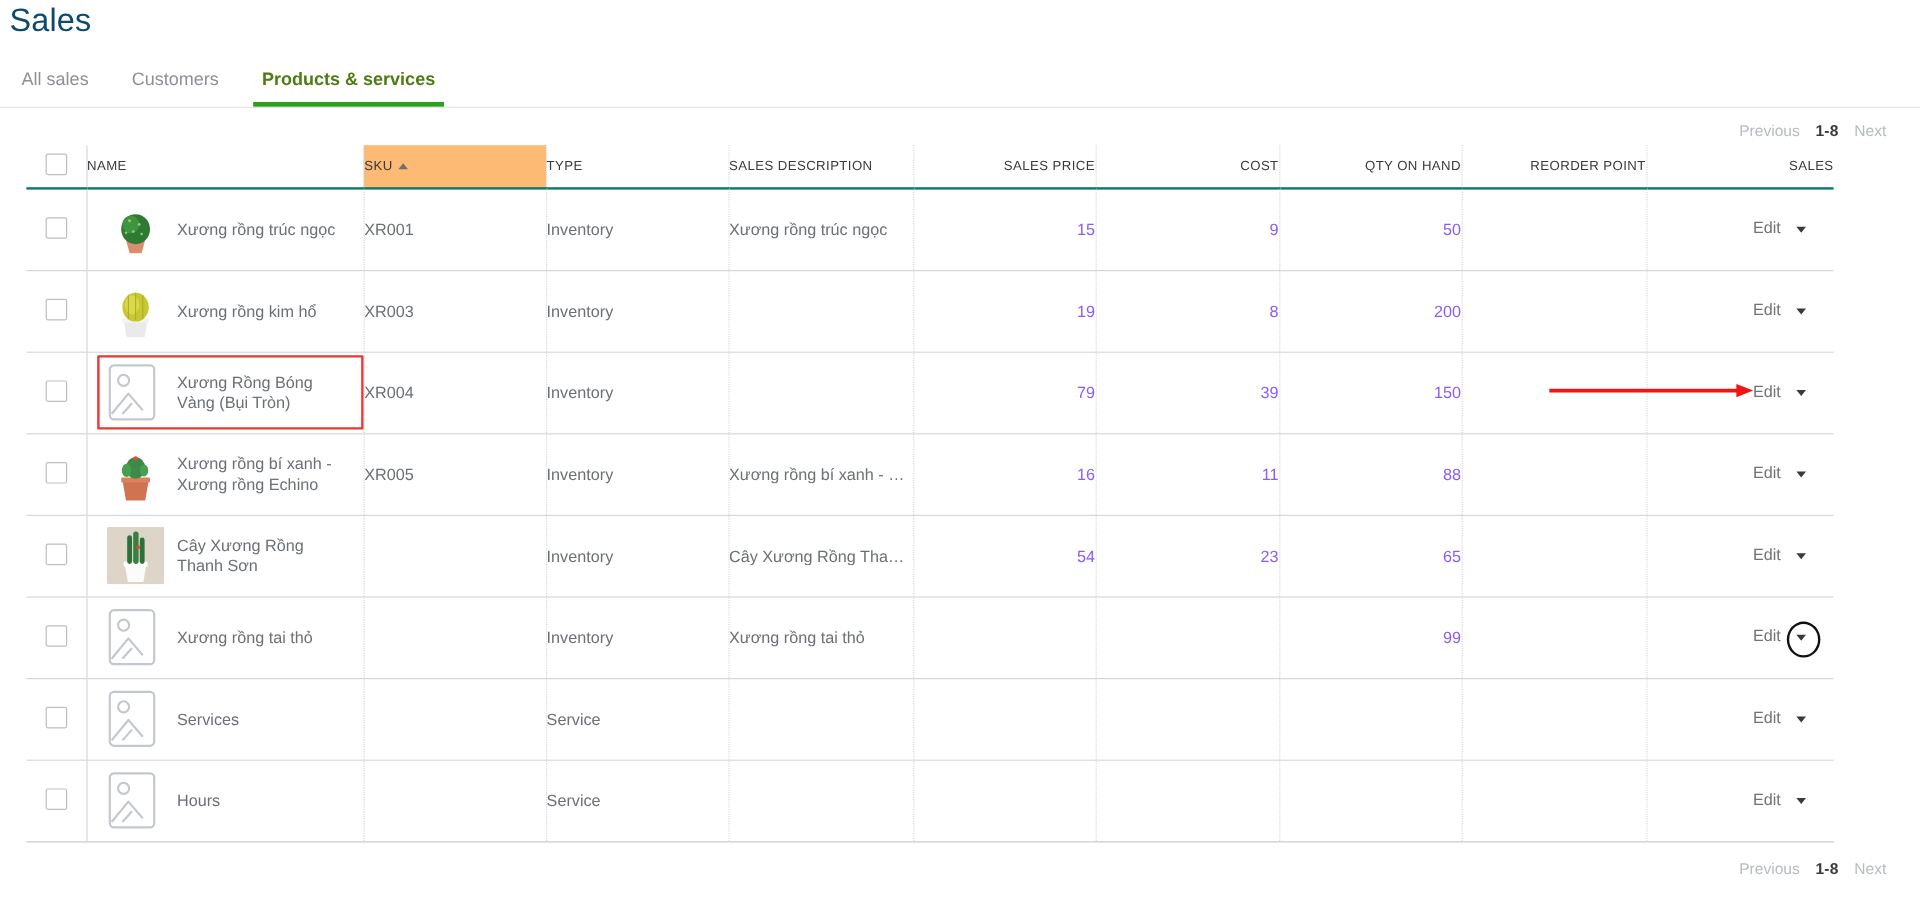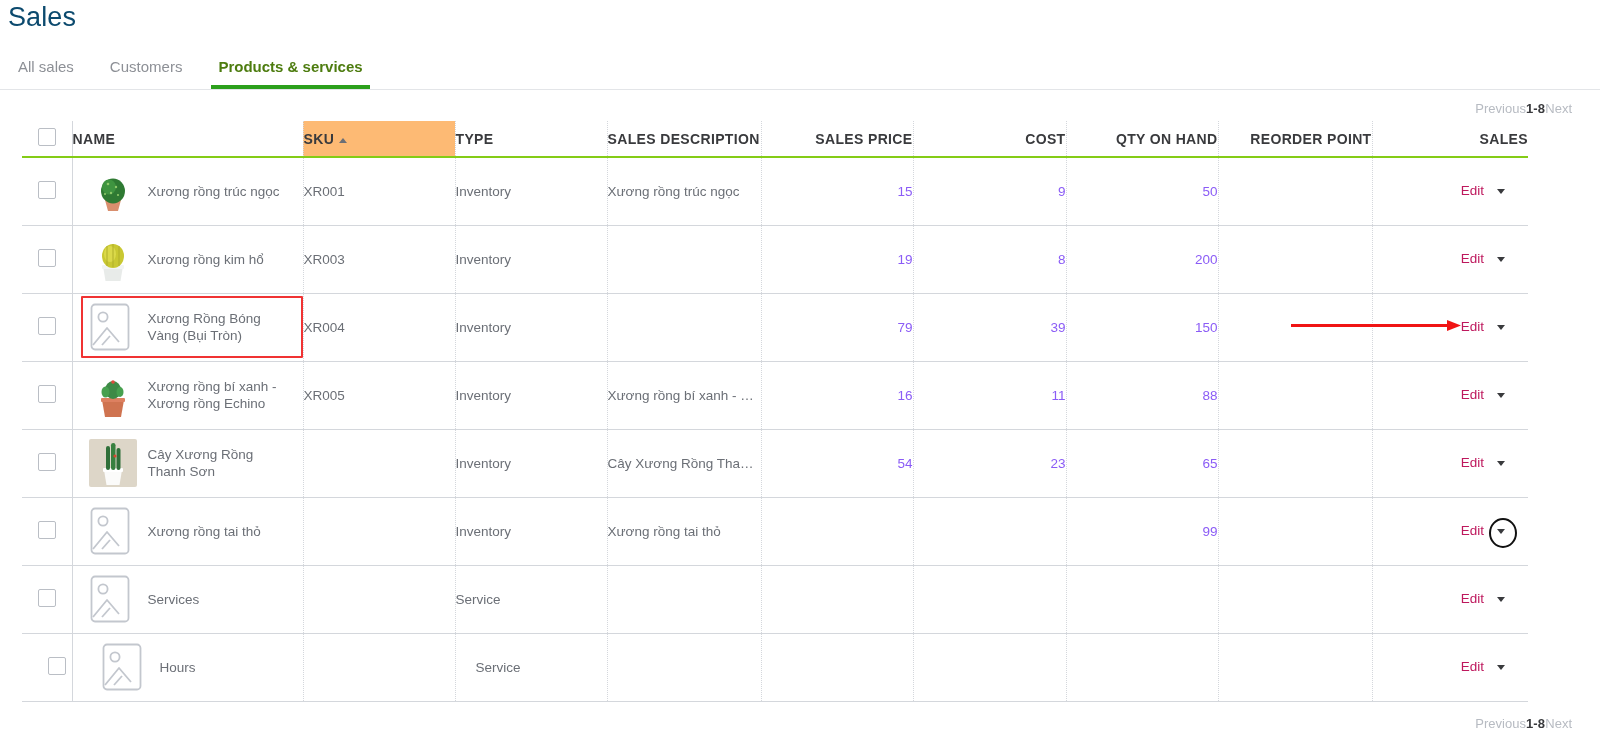--- a/index.html
+++ b/index.html
@@ -61,20 +61,21 @@
     left: 0; top: 89px;
     width: 1600px; height: 1px;
     background: #e3e5e8;
   }
 
   
   .pager {
     position: absolute;
     display: flex;
     align-items: center;
+    gap: 13px;
     font-size: 13px;
     right: 28px;
   }
   .pager.top { top: 101px; }
   .pager.bottom { top: 716px; }
   .pager .pg-prev, .pager .pg-next { color: #b7bbc2; cursor: pointer; }
   .pager .pg-range { color: #393a3d; font-weight: 700; letter-spacing: .2px; }
 
   
   .tbl-wrap {
@@ -89,45 +90,45 @@
   }
   table.grid th, table.grid td {
     border-right: 1px dotted #d4d7dc;
     vertical-align: middle;
     padding: 0;
   }
   table.grid th:last-child, table.grid td:last-child { border-right: none; }
 
   thead th {
     height: 36px;
-    font-size: 14px;
-    font-weight: 700;
+    font-size: 11px;
+    font-weight: 400;
     color: #393a3d;
     letter-spacing: .35px;
-    border-bottom: 2px solid #84cc16;
+    border-bottom: 2px solid #0f766e;
     text-align: left;
     padding: 0 11px;
     white-space: nowrap;
   }
   thead th.num { text-align: right; }
   thead th.sorted { background: #fdba74; }
   thead th.chk { border-right: 1px solid #d4d7dc; padding: 0; text-align: center; }
   .sort-caret {
     display: inline-block;
     margin-left: 5px;
     width: 0; height: 0;
     border-left: 4px solid transparent;
     border-right: 4px solid transparent;
     border-bottom: 5px solid #6b6f76;
     vertical-align: 1px;
   }
 
   tbody tr { height: 68px; }
   tbody tr td { border-bottom: 1px solid #d4d7dc; }
-  tbody tr:last-child td { border-bottom: 1px solid #d4d7dc; padding-left: 20px; }
+  tbody tr:last-child td { border-bottom: 1px solid #d4d7dc; }
   tbody td {
     font-size: 13.5px;
     color: #6b6f76;
     padding: 0 11px;
   }
   tbody td.chk { border-right: 1px solid #d4d7dc; padding: 0; text-align: center; }
   tbody td.num { text-align: right; color: #8b5cf6; }
   tbody td.name { padding: 0 0 0 8px; }
   tbody td.action { text-align: right; padding-right: 16px; }
 
@@ -169,21 +170,21 @@
 
   .desc-text {
     display: block;
     max-width: 148px;
     overflow: hidden;
     text-overflow: ellipsis;
     white-space: nowrap;
   }
 
   .edit-link {
-    color: #be185d;
+    color: #737373;
     font-size: 13.5px;
     cursor: pointer;
     text-decoration: none;
   }
   .caret-btn {
     display: inline-block;
     position: relative;
     width: 22px; height: 22px;
     vertical-align: middle;
     margin-left: 6px;

